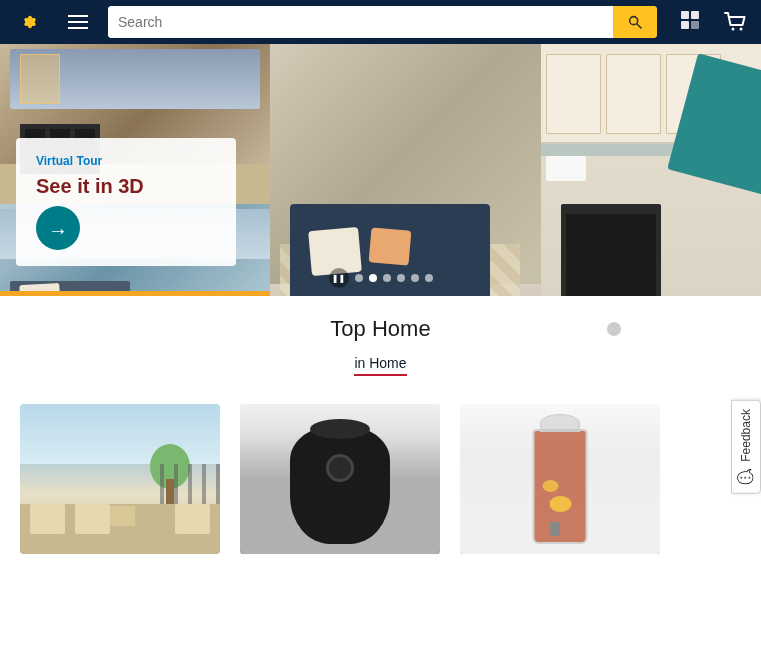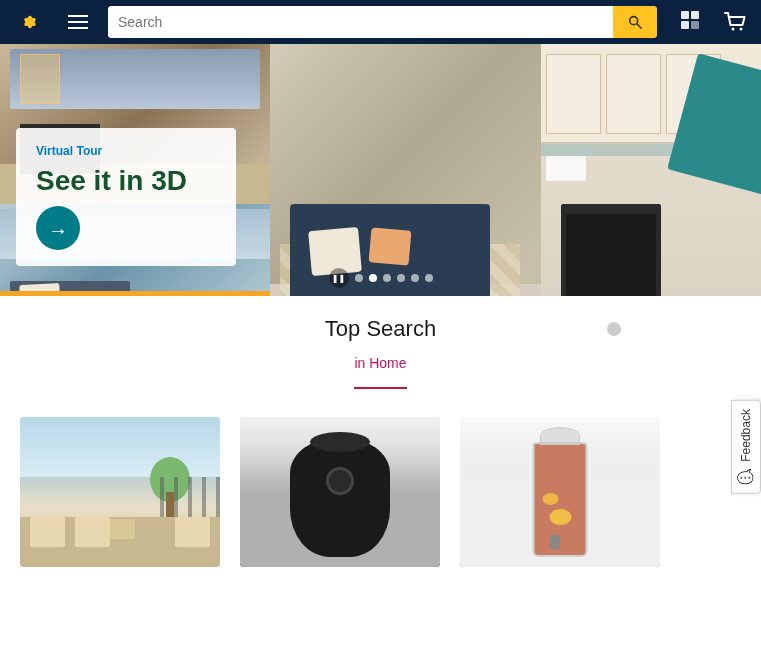--- a/index.html
+++ b/index.html
@@ -248,23 +248,23 @@
       width: 220px;
       z-index: 10;
     }
     .virtual-tour-label {
       color: #007dc6;
       font-size: 12px;
       font-weight: bold;
       margin-bottom: 6px;
     }
     .hero-title {
-      font-size: 28px;
+      font-size: 20px;
       font-weight: bold;
-      color: #14532d;
+      color: #7f1d1d;
       line-height: 1.2;
       margin-bottom: 8px;
     }
     .hero-subtitle {
       font-size: 13px;
       color: #444;
       line-height: 1.4;
       margin-bottom: 14px;
     }
     .hero-cta {
@@ -344,23 +344,23 @@
       border-radius: 50%;
       background: #ccc;
       position: absolute;
       right: 140px;
       top: 50%;
       transform: translateY(-50%);
     }
     .in-home-tab {
       display: inline-block;
       font-size: 14px;
-      color: #be185d;
+      color: #0f172a;
       border-bottom: 2px solid #c01933;
-      padding-bottom: 16px;
+      padding-bottom: 3px;
       margin-bottom: 0;
     }
 
     
     .product-strip {
       display: flex;
       align-items: flex-start;
       padding: 10px 20px 0;
       gap: 20px;
       overflow: hidden;
@@ -595,21 +595,21 @@
     <div class="dot active"></div>
     <div class="dot"></div>
     <div class="dot"></div>
     <div class="dot"></div>
     <div class="dot"></div>
   </div>
 </div>
 
 <div class="top-deals-section">
   <div class="top-deals-header">
-    <h2 class="top-deals-title">Top Search</h2>
+    <h2 class="top-deals-title">Top Home</h2>
     <div class="top-deals-dot"></div>
   </div>
   <div style="padding: 4px 0 8px;">
     <span class="in-home-tab">in Home</span>
   </div>
 </div>
 
 <div class="product-strip">
 
   <div class="product-card product-card-1">

